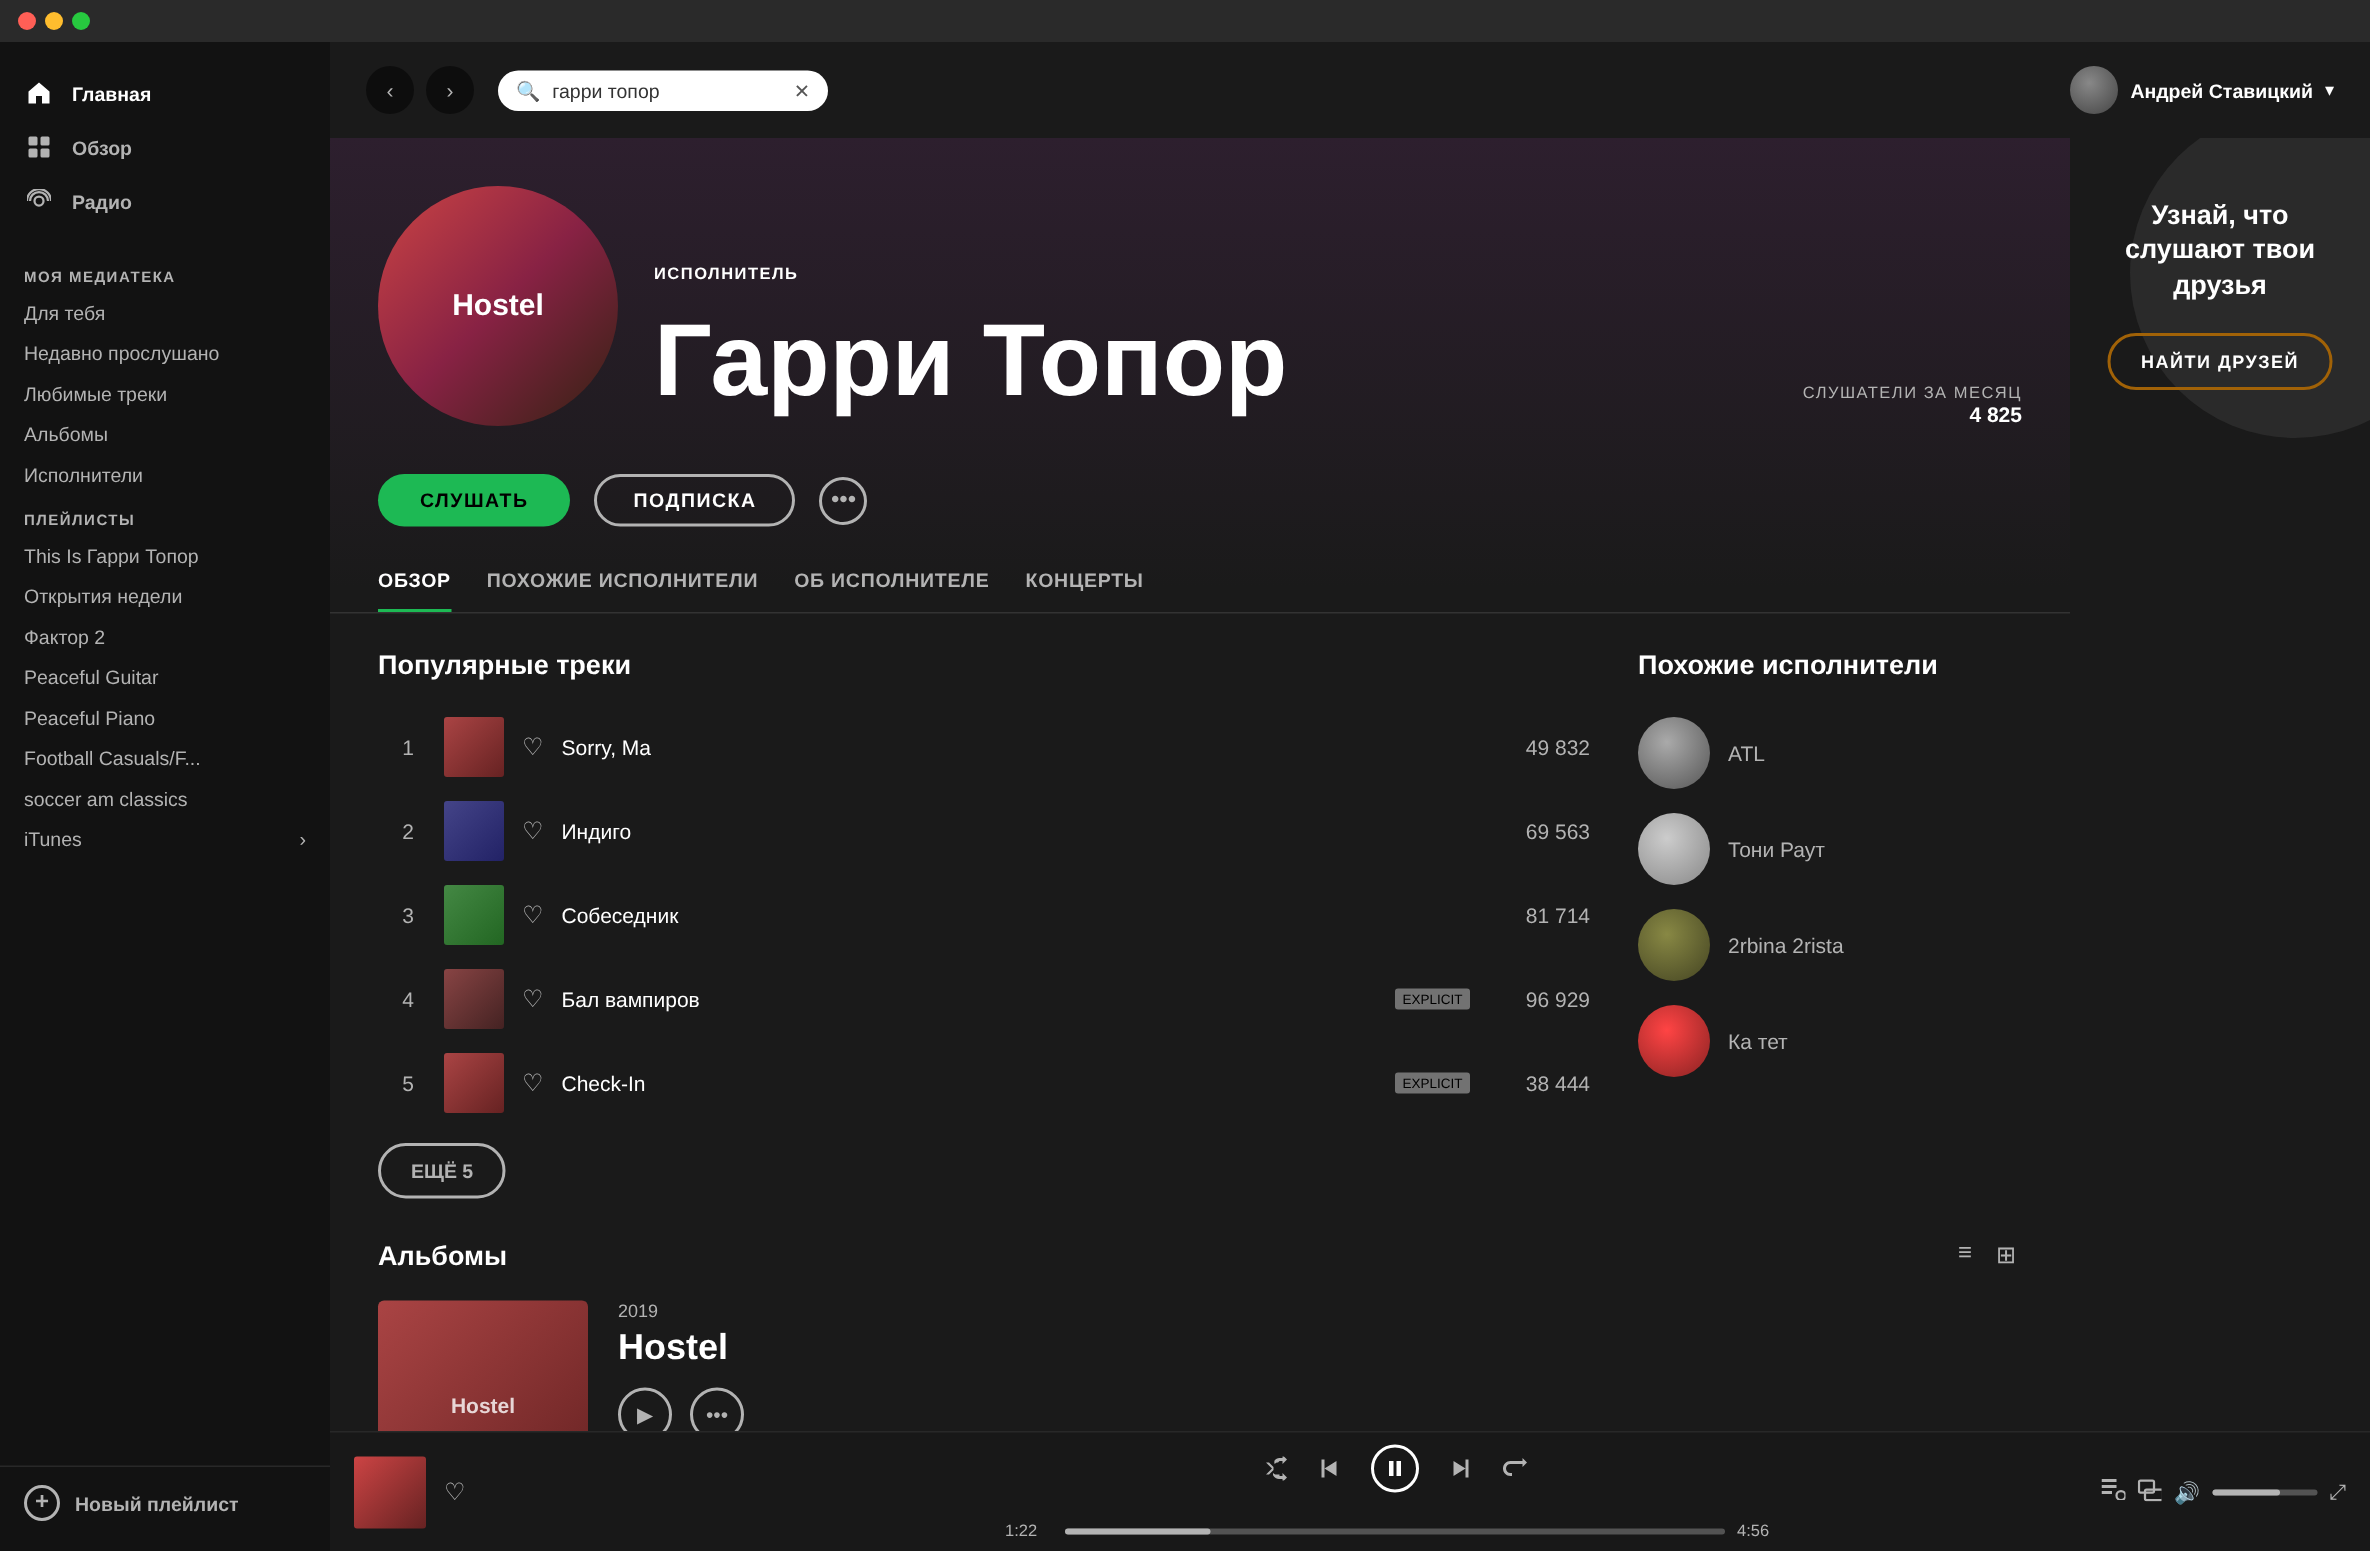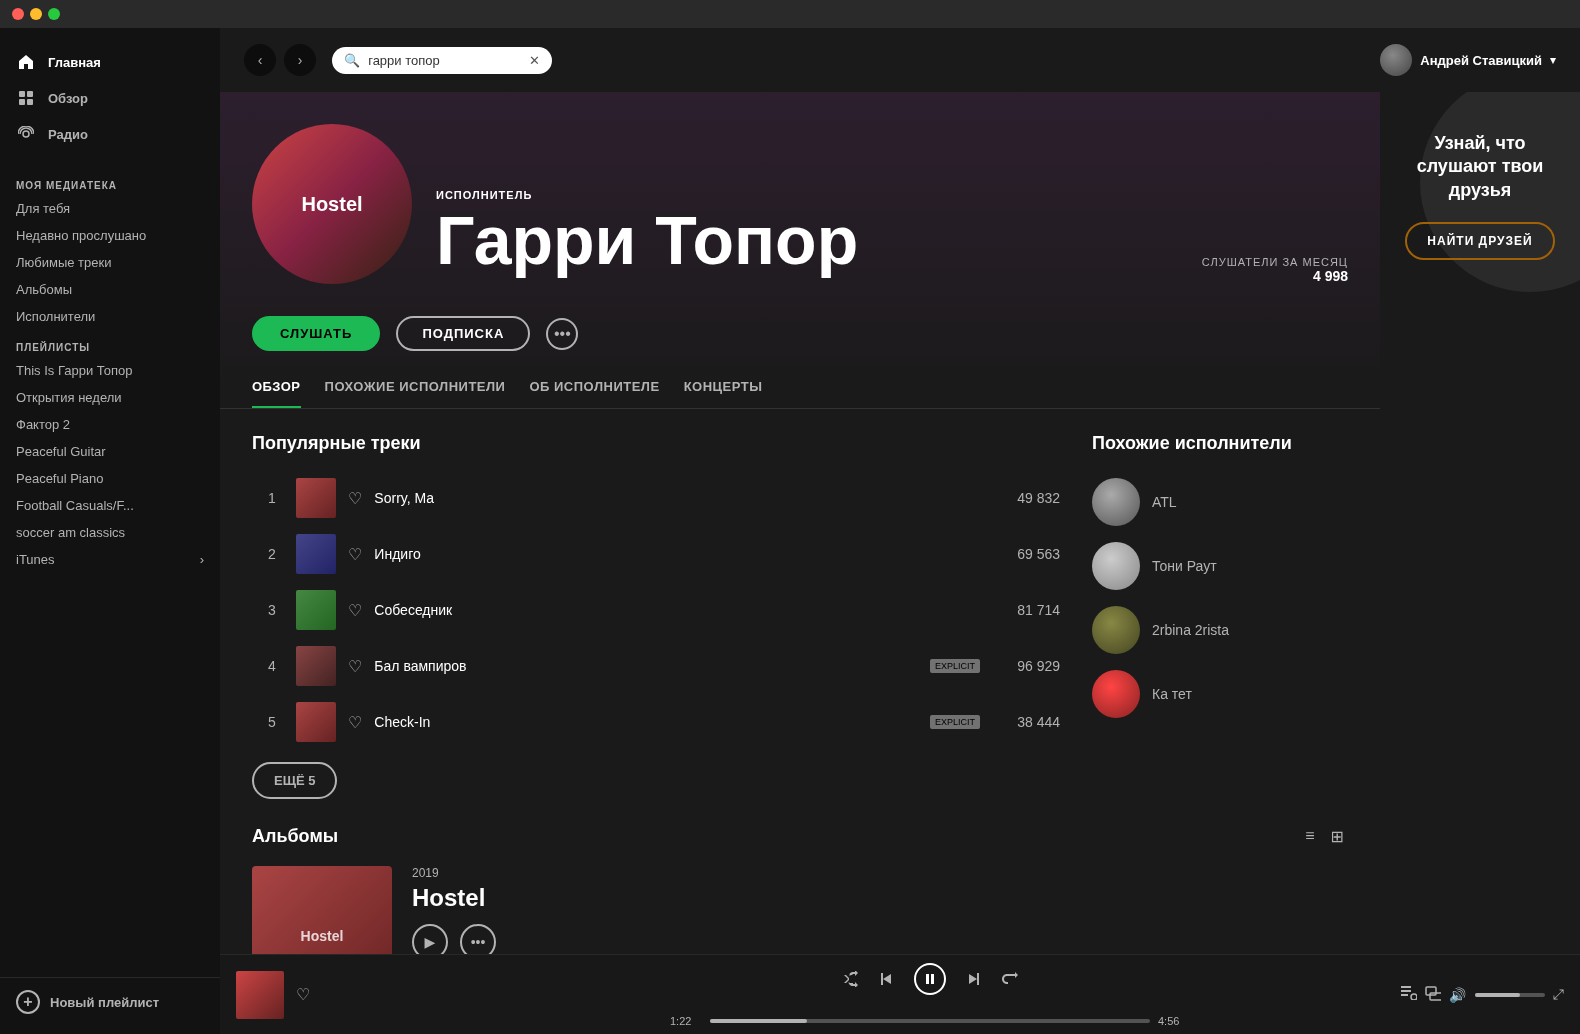--- a/index.html
+++ b/index.html
@@ -265,21 +265,21 @@
     }
     .artist-info {
       flex: 1;
     }
     .artist-type-label {
       font-size: 11px;
       font-weight: 700;
       text-transform: uppercase;
       letter-spacing: 1px;
       color: #fff;
-      margin-bottom: 4px;
+      margin-bottom: 16px;
     }
     .artist-name {
       font-size: 68px;
       font-weight: 900;
       color: #fff;
       line-height: 1.05;
       margin-bottom: 8px;
     }
     .listeners-info {
       text-align: right;
@@ -812,21 +812,21 @@
             <div class="artist-image-inner">
               <span style="font-size:20px; font-weight:700; color:#fff; text-align:center; padding:10px;">Hostel</span>
             </div>
           </div>
           <div class="artist-info">
             <div class="artist-type-label">ИСПОЛНИТЕЛЬ</div>
             <div class="artist-name">Гарри Топор</div>
           </div>
           <div class="listeners-info">
             <div class="listeners-label">СЛУШАТЕЛИ ЗА МЕСЯЦ</div>
-            <div class="listeners-count">4 998</div>
+            <div class="listeners-count">4 825</div>
           </div>
         </div>
 
         <div class="action-bar">
           <button class="btn-listen">СЛУШАТЬ</button>
           <button class="btn-subscribe">ПОДПИСКА</button>
           <button class="btn-more">
             <span>•••</span>
           </button>
         </div>

